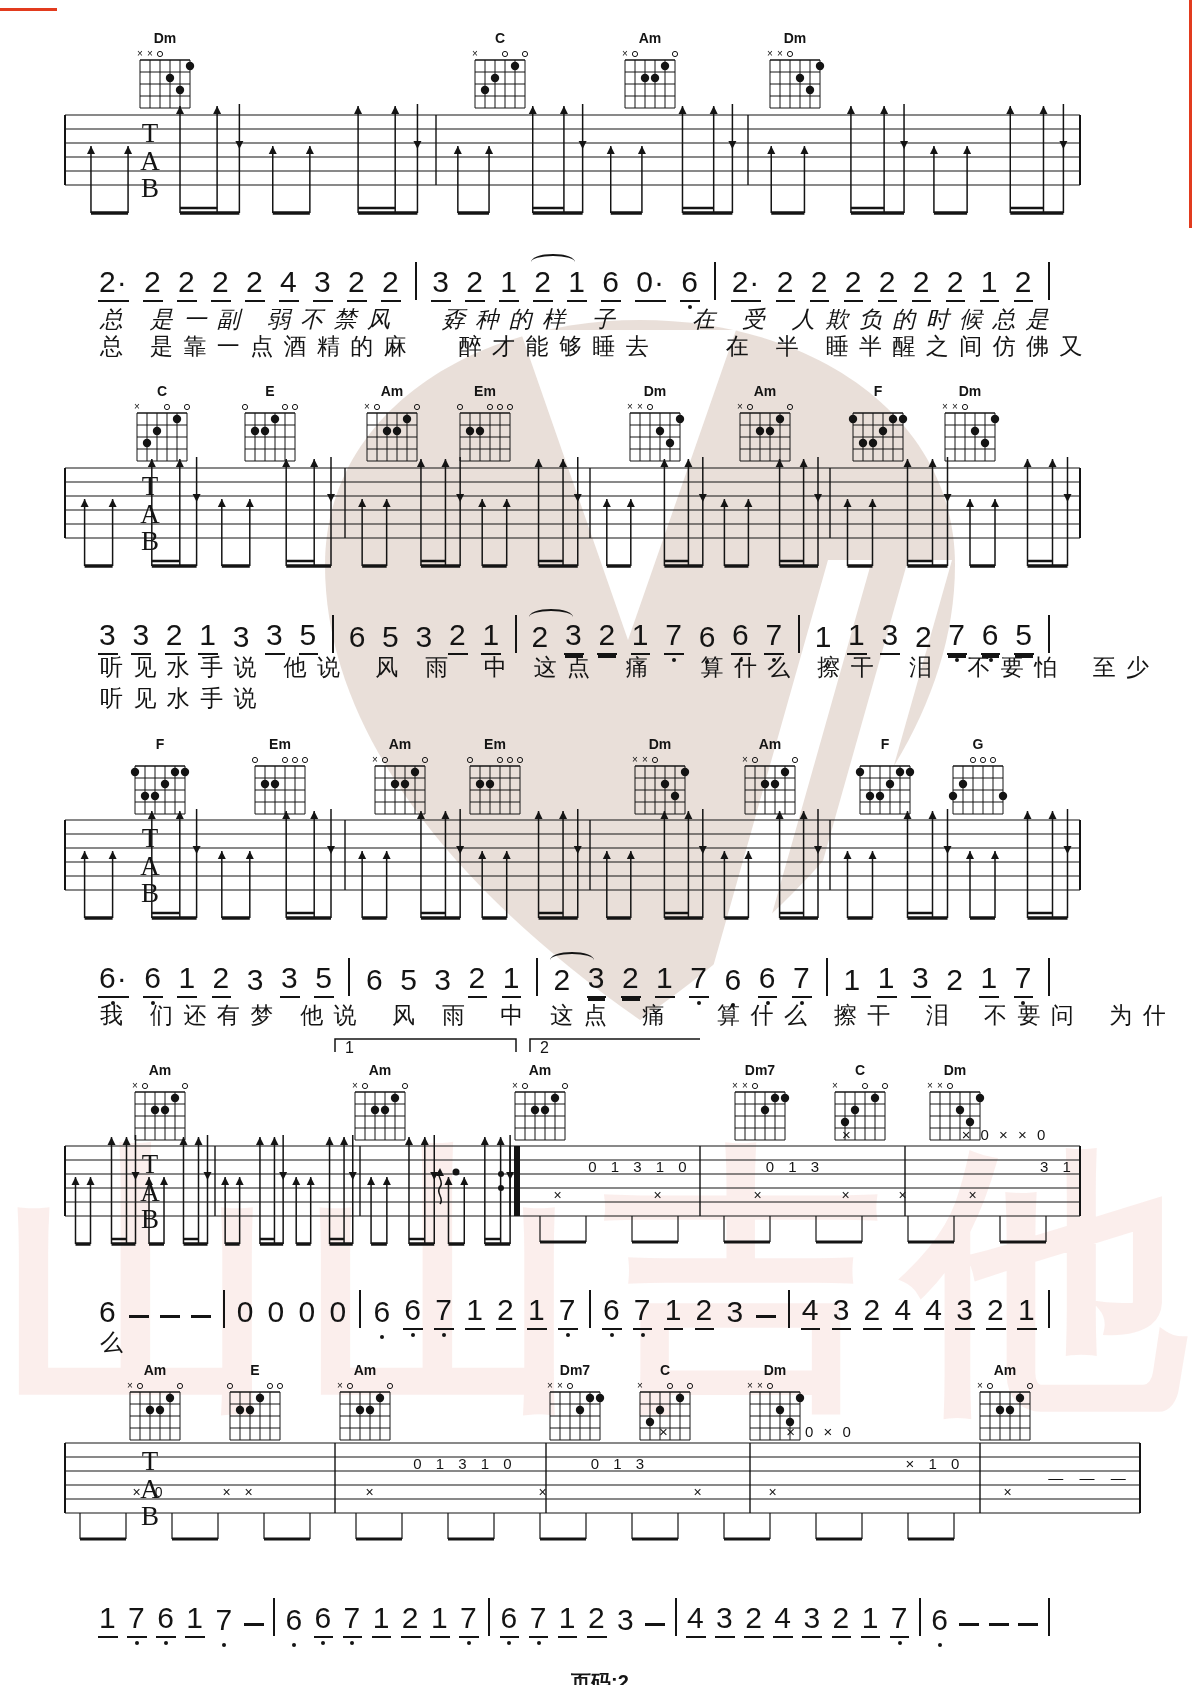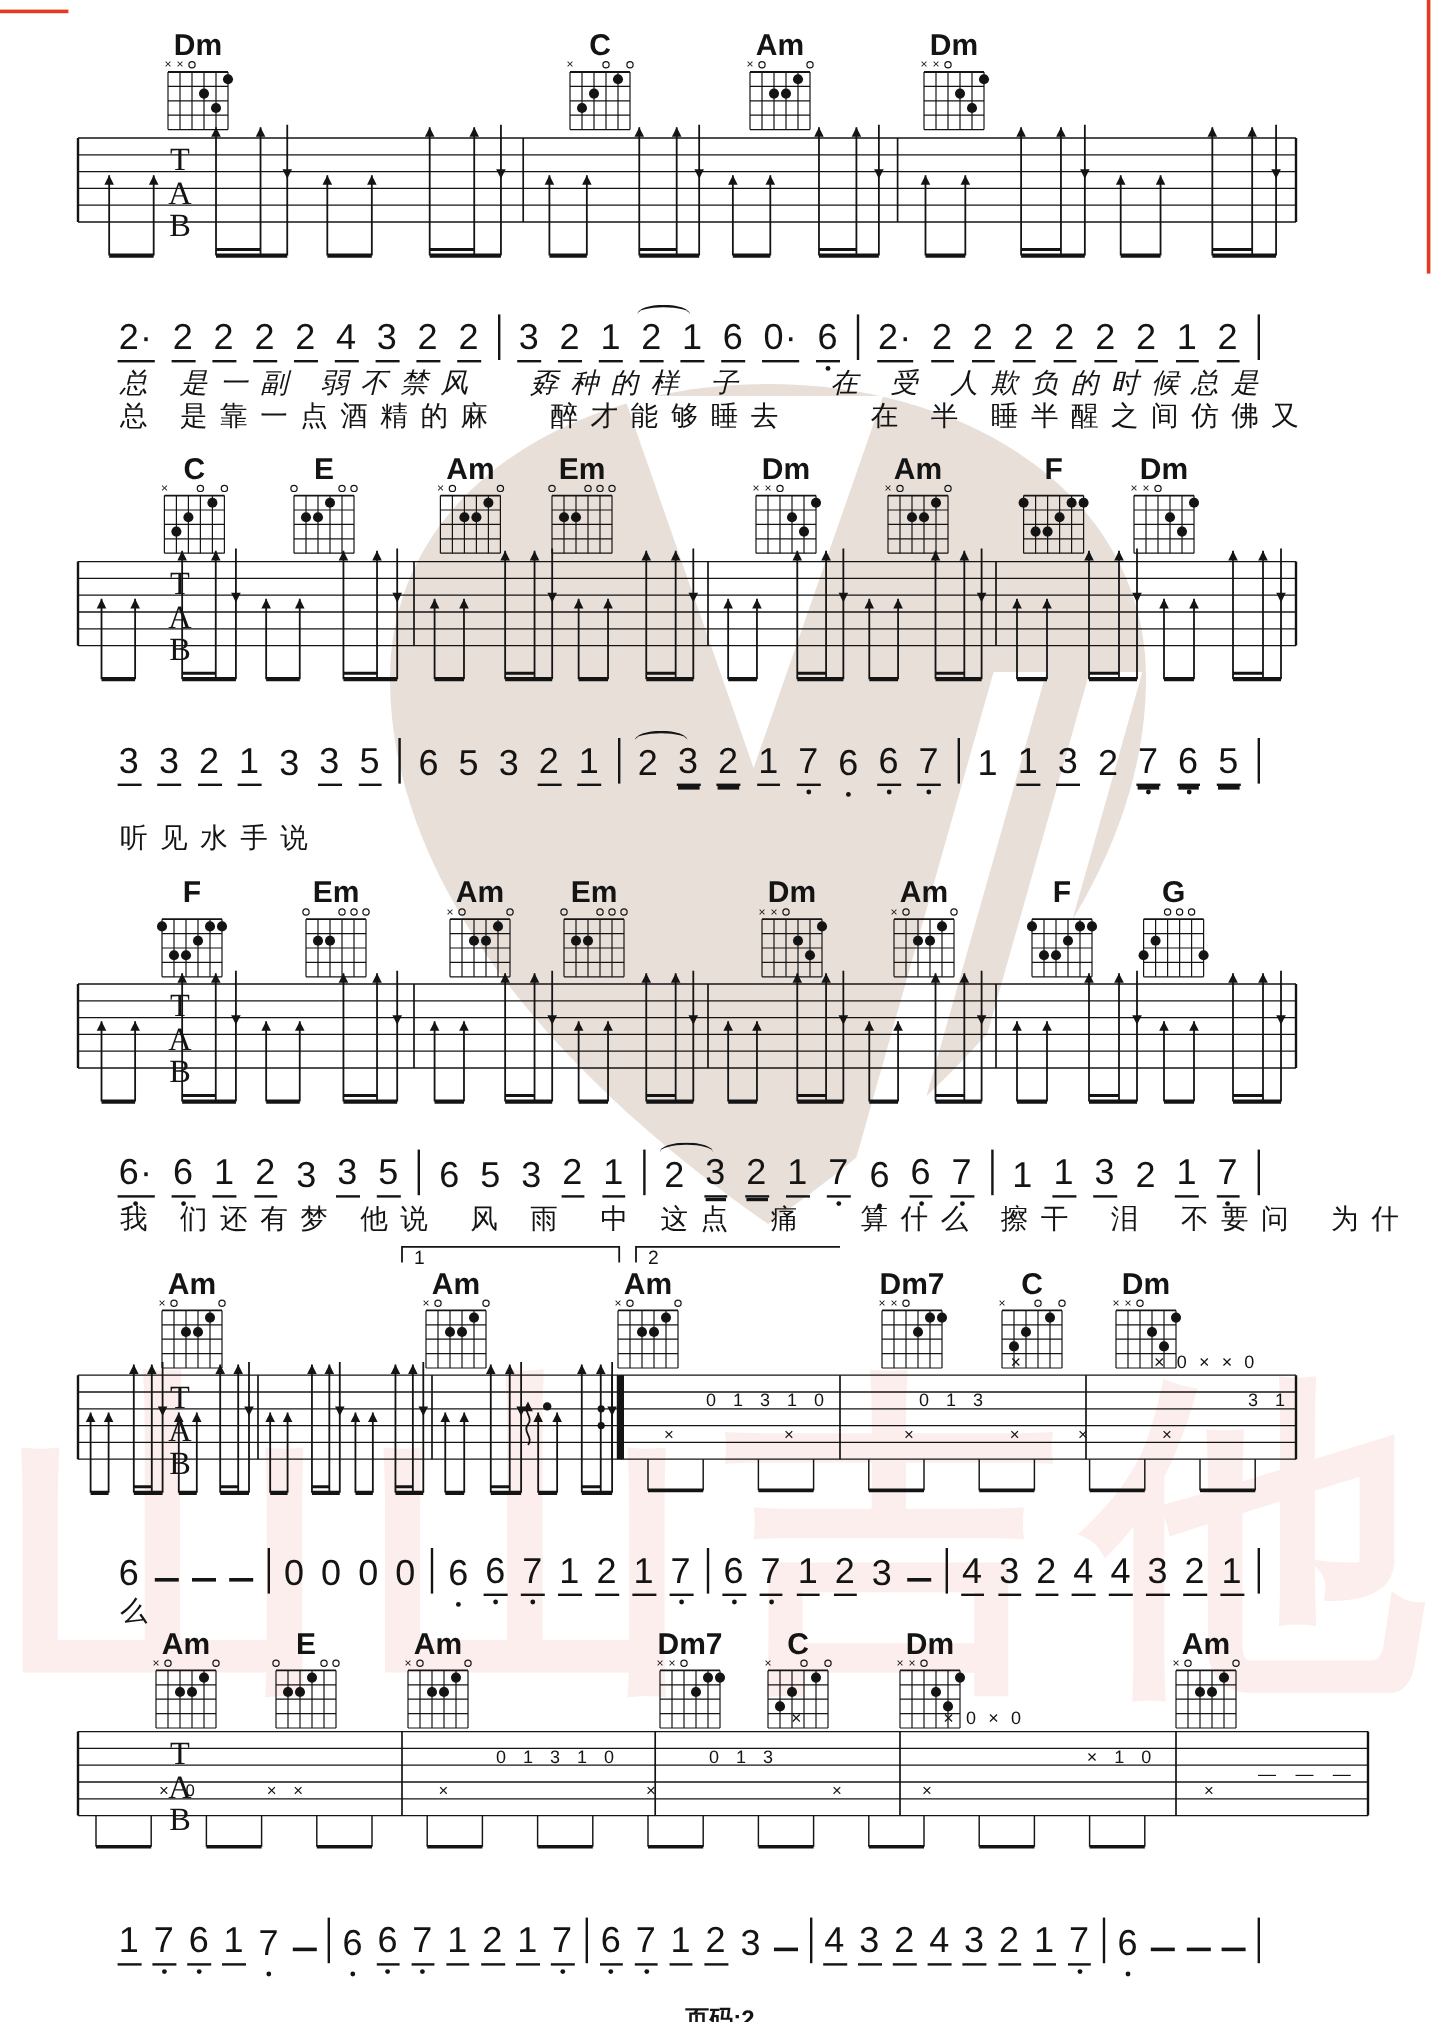--- a/index.html
+++ b/index.html
@@ -7,21 +7,21 @@
   body{font-family:"Liberation Sans",sans-serif;color:#141414;}
   #score{position:relative;width:1200px;height:1685px;background:#fff;overflow:hidden;}
   .wm-logo{position:absolute;left:0;top:0;z-index:0;}
   .wm-tan{fill:rgba(177,139,120,0.28);}
   .wm-white{fill:#ffffff;}
   .wmtext{position:absolute;left:0;top:1140px;width:100%;text-align:center;
           font-weight:bold;font-size:280px;line-height:1;letter-spacing:22px;
           color:rgba(217,84,64,0.10);z-index:0;white-space:nowrap;}
   .overlay{position:absolute;left:0;top:0;z-index:1;}
   .chord{position:absolute;width:64px;text-align:center;z-index:2;}
-  .chord .cname{font-size:25px;font-weight:bold;line-height:17px;}
+  .chord .cname{font-size:14px;font-weight:bold;line-height:17px;}
   .staff{position:absolute;left:0;z-index:2;}
   .jrow{position:absolute;display:flex;justify-content:space-between;align-items:flex-end;z-index:2;}
   .tok{position:relative;font-size:30px;line-height:30px;padding:0 1px 3px 1px;letter-spacing:1px;}
   .u1{border-bottom:2px solid #141414;}
   .u2{border-bottom:2px solid #141414;box-shadow:0 4px 0 -1px #141414;}
   .ld::after{content:"";position:absolute;left:50%;margin-left:-2px;bottom:-9px;width:4px;height:4px;border-radius:50%;background:#141414;}
   .tie::before{content:"";position:absolute;top:-13px;left:-2px;width:44px;height:14px;border-top:2px solid #141414;border-radius:50% 50% 0 0;}
   .bar{width:0;border-left:2px solid #141414;height:38px;margin-bottom:2px;}
   .dash{width:20px;height:3px;background:#141414;margin-bottom:12px;}
   .lyr{position:absolute;font-size:23px;letter-spacing:2px;white-space:pre;z-index:2;}
@@ -1263,20 +1263,21 @@
       <span class="bar"></span>
       <span class="tok">1</span>
       <span class="tok u1">1</span>
       <span class="tok u1">3</span>
       <span class="tok">2</span>
       <span class="tok u2 ld">7</span>
       <span class="tok u2 ld">6</span>
       <span class="tok u2">5</span>
       <span class="bar"></span>
     </div>
+    <div class="lyr" style="left: 100px; top: 652px;">听 见 水 手 说　他 说　 风　雨　 中　这 点　 痛　　算 什 么　擦 干　 泪　 不 要 怕　 至 少</div>
     <div class="lyr" style="left: 100px; top: 683px;">听 见 水 手 说</div>
     <div class="jrow" style="left: 98px; top: 958px; width: 952px;">
       <span class="tok u1 ld">6·</span>
       <span class="tok u1 ld">6</span>
       <span class="tok u1">1</span>
       <span class="tok u1">2</span>
       <span class="tok">3</span>
       <span class="tok u1">3</span>
       <span class="tok u1">5</span>
       <span class="bar"></span>

